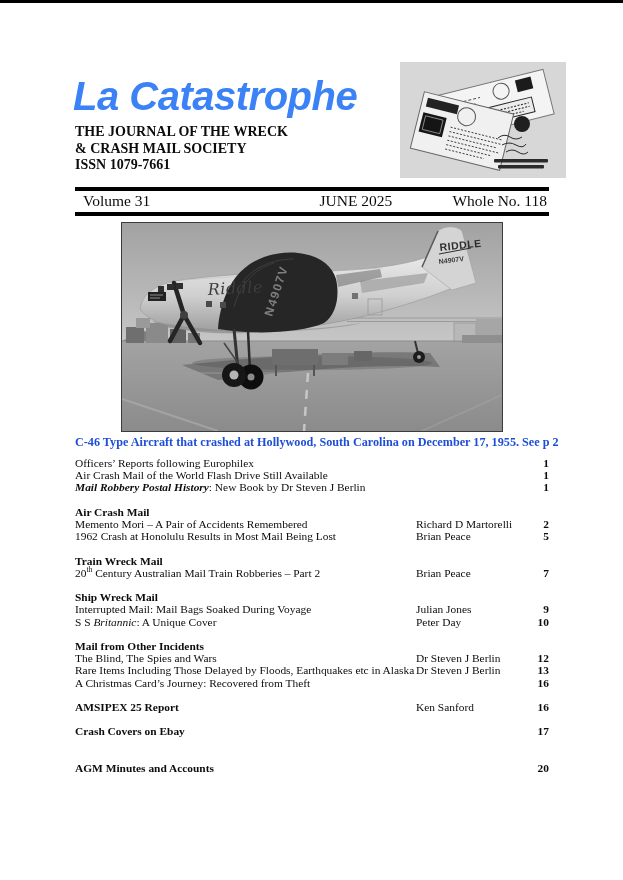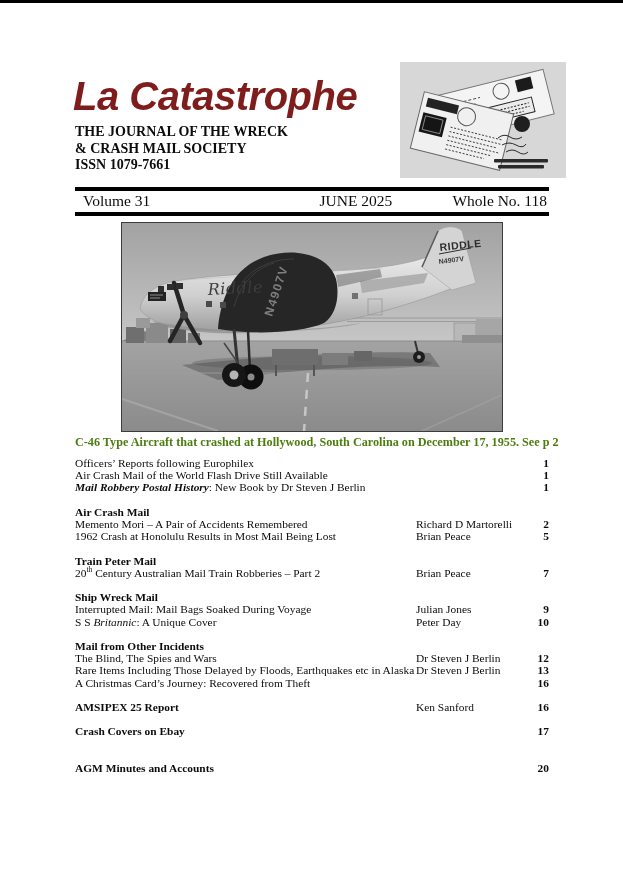--- a/index.html
+++ b/index.html
@@ -2,21 +2,21 @@
 <html><head>
 <meta charset="utf-8">
 <style>
   html,body{margin:0;padding:0;background:#ffffff;}
   .page{position:relative;width:623px;height:880px;background:#ffffff;overflow:hidden;
         font-family:"Liberation Serif",serif;color:#0c0c0c;}
   .topbar{position:absolute;top:0;left:0;width:623px;height:3px;background:#000;}
 
   .masthead-title{position:absolute;left:73px;top:74px;margin:0;
     font-family:"Liberation Sans",sans-serif;font-style:italic;font-weight:700;
-    font-size:40px;line-height:44px;color:#7f1d1d;letter-spacing:-0.5px;}
+    font-size:40px;line-height:44px;color:#3b82f6;letter-spacing:-0.5px;}
   .masthead-sub{position:absolute;left:75px;top:124px;
     font-weight:700;font-size:14px;line-height:16.5px;}
 
   .logo-box{position:absolute;left:400px;top:62px;width:166px;height:116px;}
 
   .rule{position:absolute;left:75px;width:474px;height:4px;background:#000;}
   .rule-1{top:187px;} .rule-2{top:212px;}
   .volume-bar{position:absolute;left:75px;top:192px;width:474px;display:flex;
     font-size:15.5px;line-height:18px;}
   .volume-bar .vb-left{flex:1;text-align:left;padding-left:8px;}
@@ -197,21 +197,21 @@
       </g>
 
       <g>
         <line x1="293" y1="118" x2="296" y2="130" stroke="#333" stroke-width="2"></line>
         <circle cx="297" cy="134" r="6" fill="#1c1c1c"></circle>
         <circle cx="297" cy="134" r="2" fill="#999"></circle>
       </g>
     </svg>
   </div>
 
-  <div class="photo-caption" style="color: #4d7c0f;">C-46 Type Aircraft that crashed at Hollywood, South Carolina on December 17, 1955. See p 2</div>
+  <div class="photo-caption" style="color: #1d4ed8;">C-46 Type Aircraft that crashed at Hollywood, South Carolina on December 17, 1955. See p 2</div>
 
   <div class="toc">
       <div class="toc-row">
         <span class="toc-title"><span>Officers’ Reports following Europhilex</span></span>
         <span class="toc-author"></span>
         <span class="toc-page">1</span>
       </div>
       <div class="toc-row">
         <span class="toc-title"><span>Air Crash Mail of the World Flash Drive Still Available</span></span>
         <span class="toc-author"></span>
@@ -228,21 +228,21 @@
         <span class="toc-title"><span>Memento Mori – A Pair of Accidents Remembered</span></span>
         <span class="toc-author">Richard D Martorelli</span>
         <span class="toc-page">2</span>
       </div>
       <div class="toc-row">
         <span class="toc-title"><span>1962 Crash at Honolulu Results in Most Mail Being Lost</span></span>
         <span class="toc-author">Brian Peace</span>
         <span class="toc-page">5</span>
       </div>
       <div class="toc-spacer"></div>
-      <div class="toc-heading">Train Peter Mail</div>
+      <div class="toc-heading">Train Wreck Mail</div>
       <div class="toc-row">
         <span class="toc-title"><span>20</span><span class="seg-sup">th</span><span> Century Australian Mail Train Robberies – Part 2</span></span>
         <span class="toc-author">Brian Peace</span>
         <span class="toc-page">7</span>
       </div>
       <div class="toc-spacer"></div>
       <div class="toc-heading">Ship Wreck Mail</div>
       <div class="toc-row">
         <span class="toc-title"><span>Interrupted Mail: Mail Bags Soaked During Voyage</span></span>
         <span class="toc-author">Julian Jones</span>

